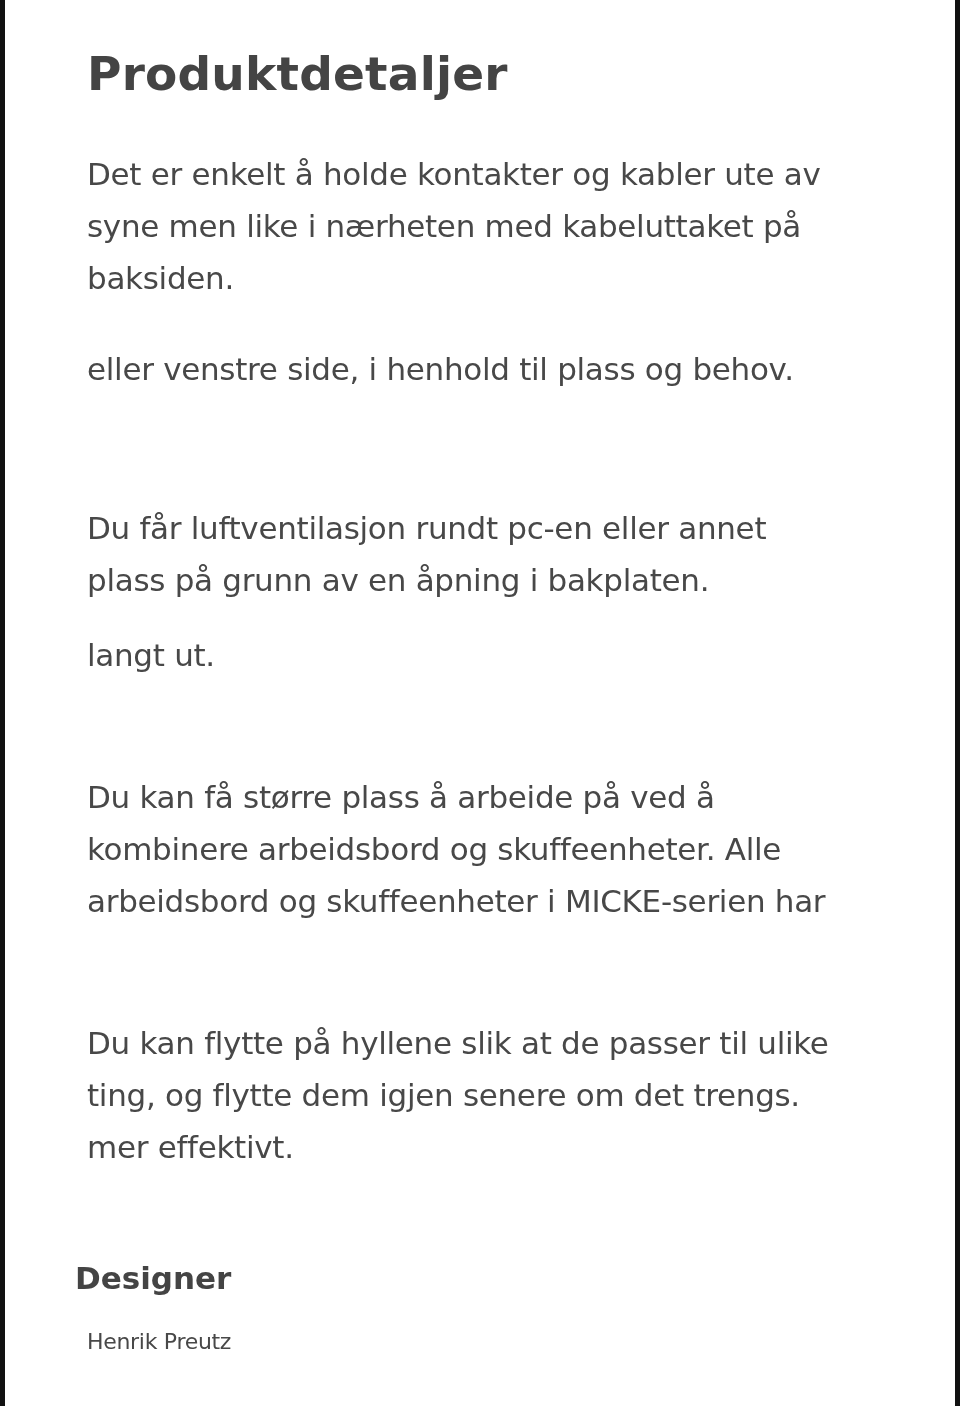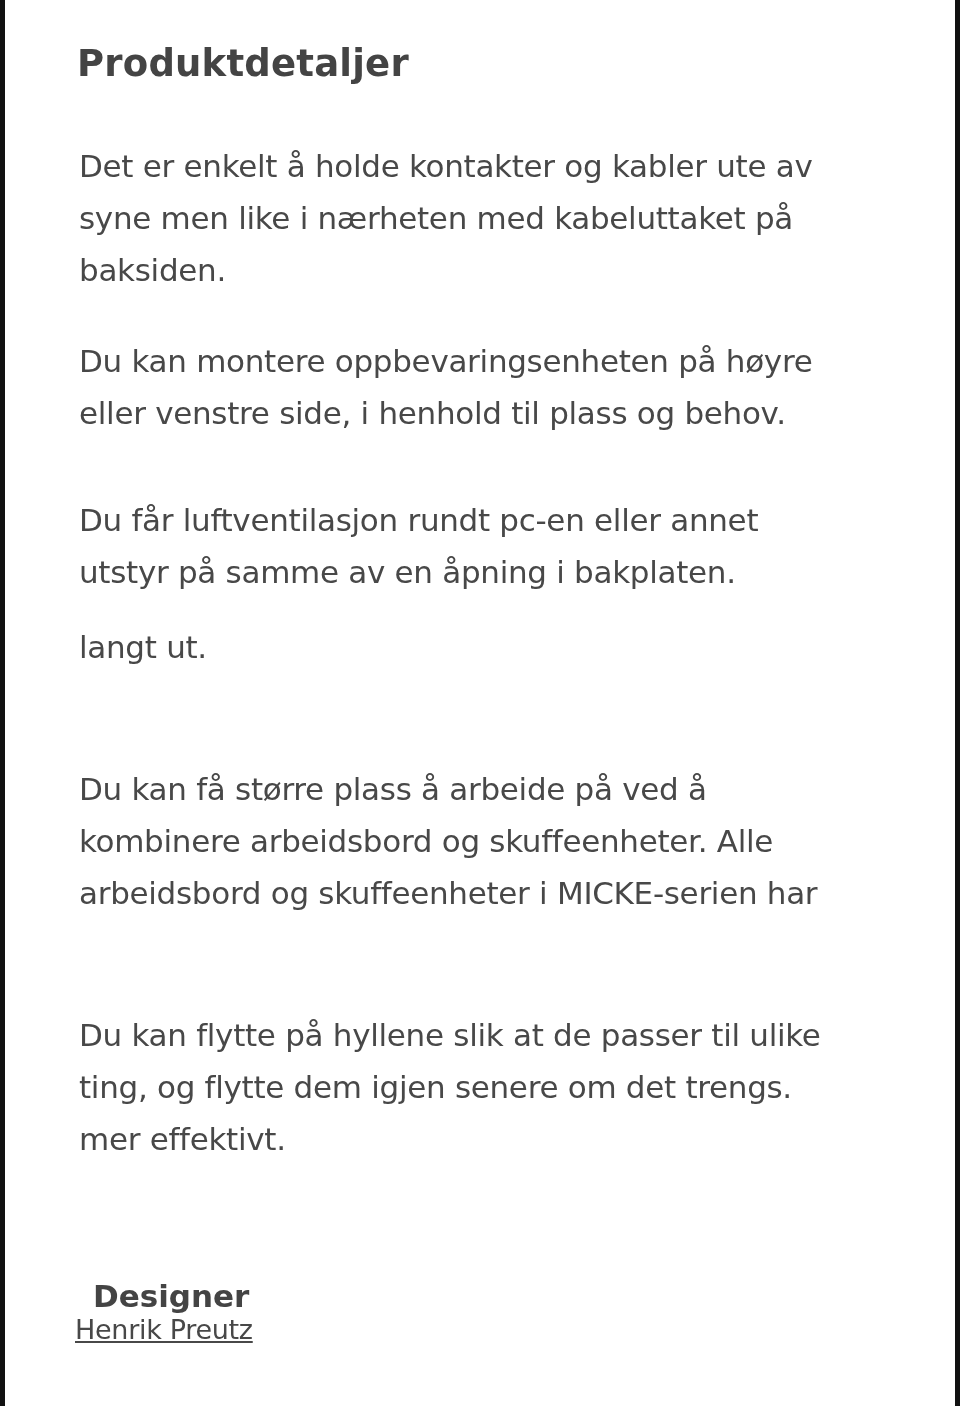--- a/index.html
+++ b/index.html
@@ -10,60 +10,59 @@
   }
   .frame {
     position: absolute; left: 5px; top: 0; width: 950px; height: 1406px;
     background: #ffffff;
   }
   .content {
     position: absolute; left: 70px; top: 0; width: 820px;
     color: #484848;
   }
   h1 {
-    margin: 2px; position: absolute; top: 30px; left: 0;
-    font-size: 37px; font-weight: bold; line-height: 64px;
+    margin: 12px; position: absolute; top: 30px; left: 0;
+    font-size: 47px; font-weight: bold; line-height: 64px;
     color: #444444; letter-spacing: 0.2px; white-space: nowrap;
   }
   .para {
-    position: absolute; left: 0; margin: 4px;
+    position: absolute; left: 0; margin: 12px;
     font-size: 31px; line-height: 52px; width: 820px;
     letter-spacing: -0.3px;
   }
   .para span { display: block; white-space: nowrap; }
   .designer-label {
-    position: absolute; left: 0; top: 1254px; margin: 18px;
+    position: absolute; left: 0; top: 1254px; margin: 0;
     font-size: 31px; font-weight: bold; line-height: 48px; color: #444444;
   }
   .designer-name {
-    position: absolute; left: 0; top: 1306px; margin: 0;
-    font-size: 27px; line-height: 48px; letter-spacing: -0.3px; text-decoration: underline;
+    position: absolute; left: 0; top: 1306px; margin: 12px;
+    font-size: 22px; line-height: 48px; letter-spacing: -0.3px;
   }
 </style>
 </head>
 <body>
 
 <div class="frame">
   <div class="content">
     <h1>Produktdetaljer</h1>
 
     <p class="para" style="top:136px">
       <span>Det er enkelt å holde kontakter og kabler ute av</span>
       <span>syne men like i nærheten med kabeluttaket på</span>
       <span>baksiden.</span>
     </p>
 
     <p class="para" style="top:331px">
-      <span>Du kan montere oppbevaringsenheten på høyre</span>
       <span>eller venstre side, i henhold til plass og behov.</span>
     </p>
 
     <p class="para" style="top:490px">
       <span>Du får luftventilasjon rundt pc-en eller annet</span>
-      <span>utstyr på samme av en åpning i bakplaten.</span>
+      <span>plass på grunn av en åpning i bakplaten.</span>
     </p>
 
     <p class="para" style="top:617px">
       <span>langt ut.</span>
     </p>
 
     <p class="para" style="top:759px">
       <span>Du kan få større plass å arbeide på ved å</span>
       <span>kombinere arbeidsbord og skuffeenheter. Alle</span>
       <span>arbeidsbord og skuffeenheter i MICKE-serien har</span>

